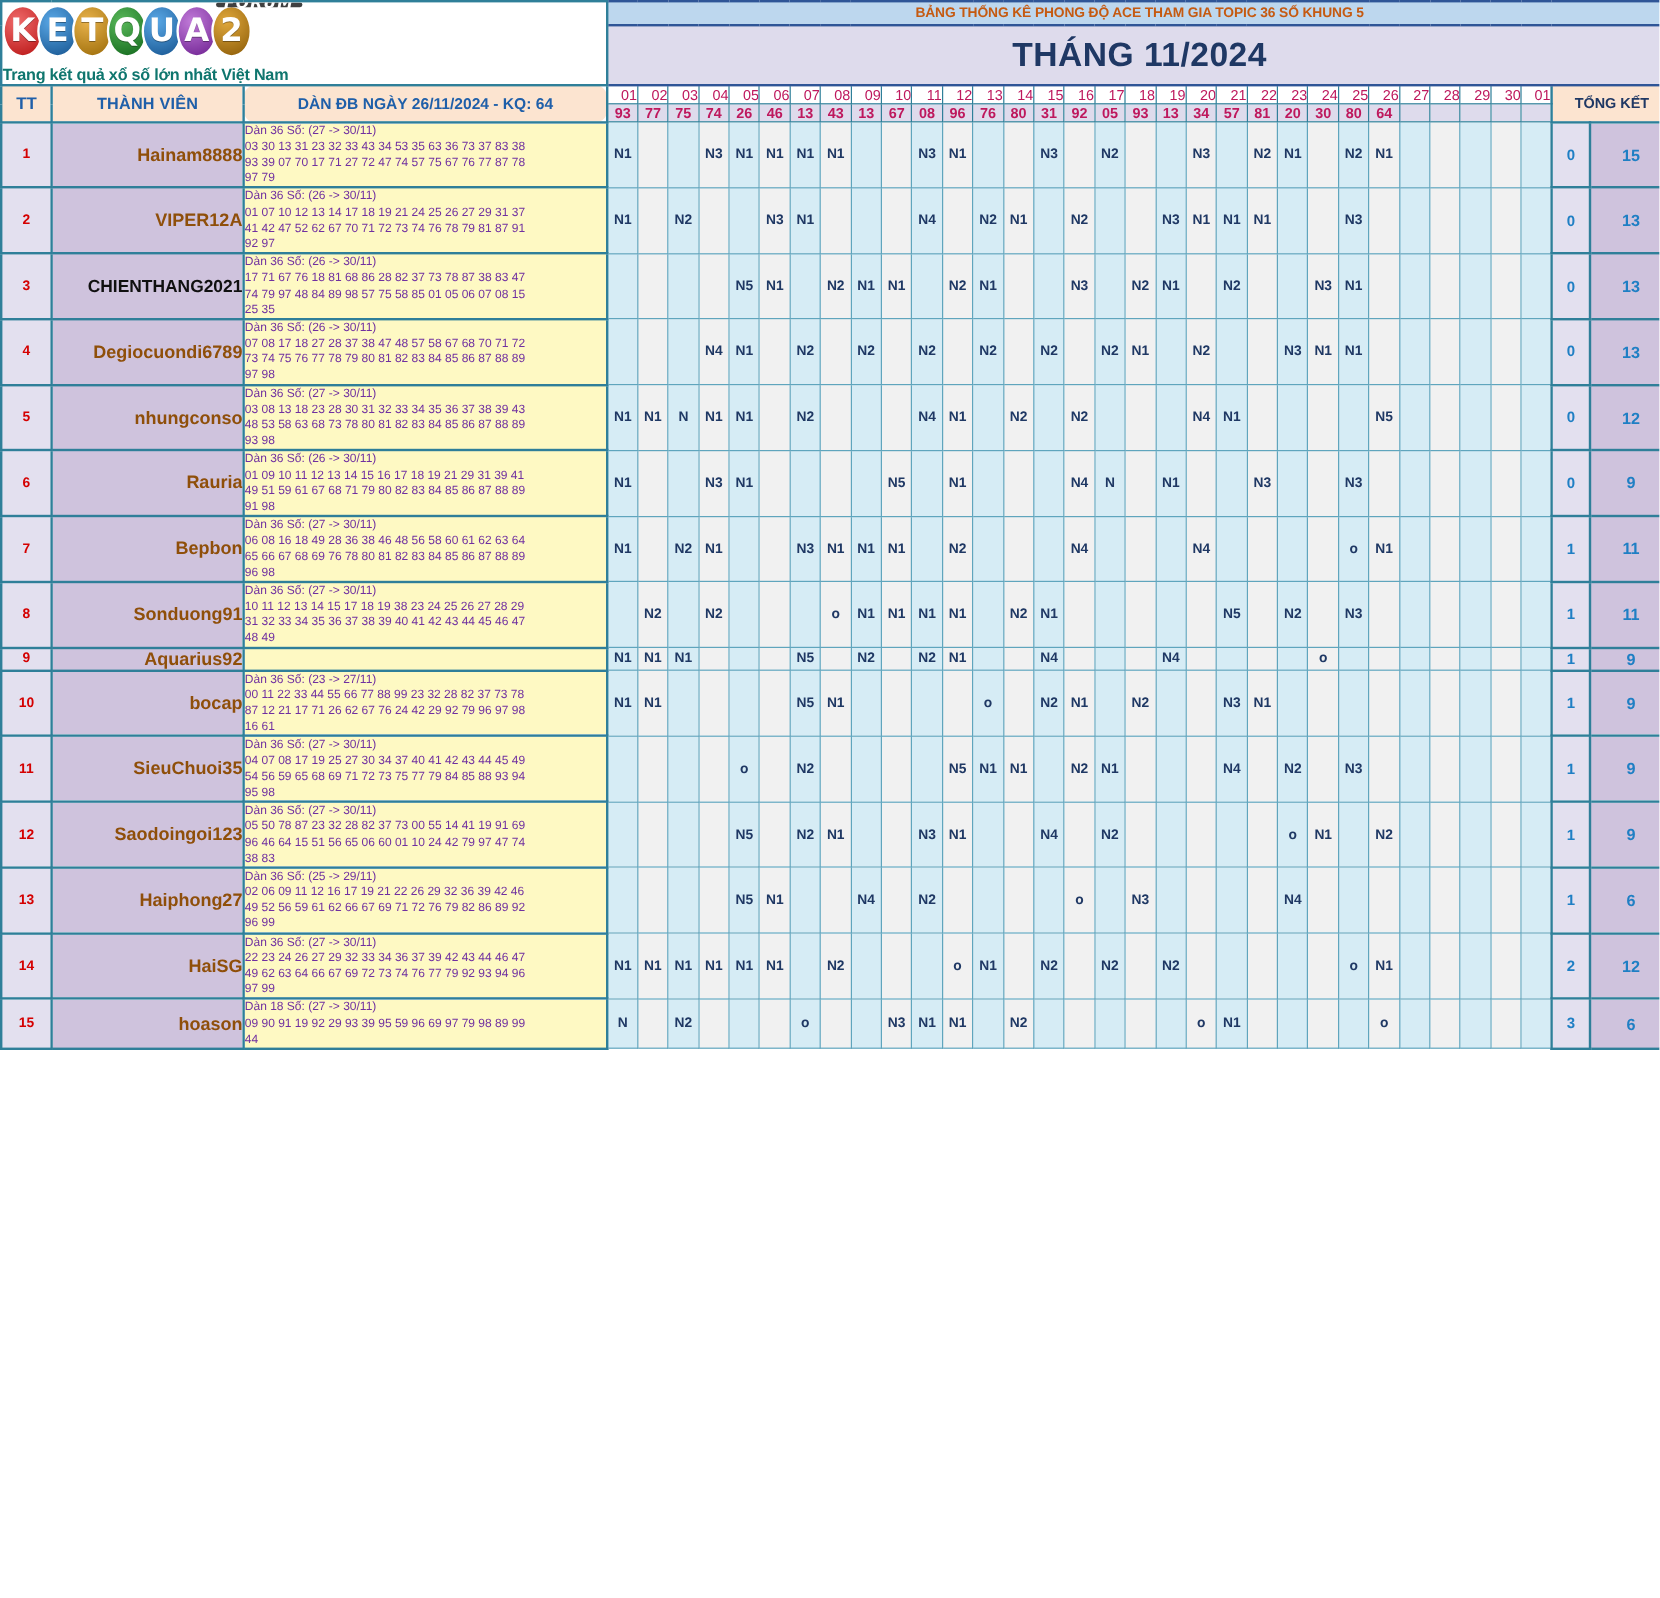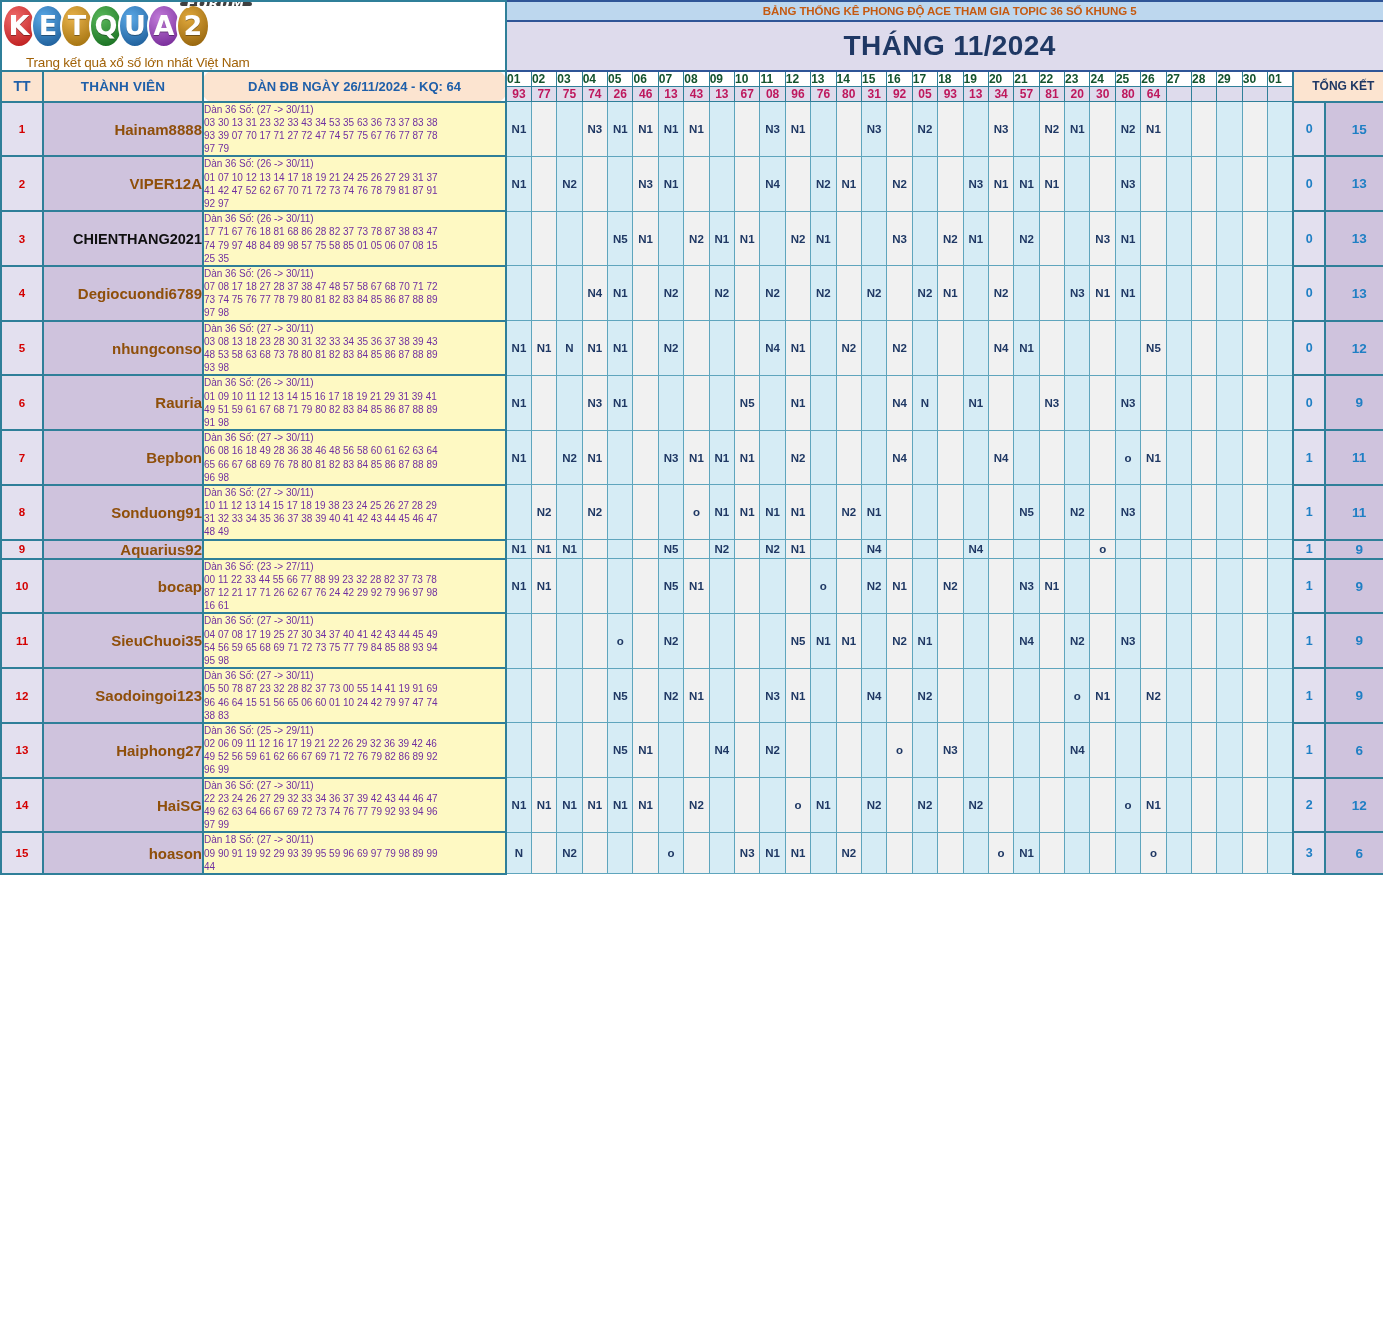--- a/index.html
+++ b/index.html
@@ -32,27 +32,26 @@
   .logo-cell {
     background: #ffffff;
     border: 2px solid #2f7f99 !important;
     padding: 2px 4px 2px 4px;
     text-align: left;
     vertical-align: top;
   }
   .logo-wrap { display:block; line-height: 0; }
   .logo-sub {
     font-size: 13.5px;
-    font-weight: 400;
-    color: #a16207;
+    font-weight: 700;
+    color: #0f766e;
     line-height: 1.05;
     letter-spacing: -0.2px;
     white-space: nowrap;
     font-family: "Liberation Sans", sans-serif;
-    padding-left: 24px;
   }
 
   
   .banner {
     background: #bdd7ee;
     border: 2px solid #2f5597 !important;
     color: #c55a11;
     font-size: 11.5px;
     font-weight: 700;
     text-align: center;
@@ -82,24 +81,24 @@
   .hdr-total {
     background: #fce4d0;
     color: #1f3864;
     font-weight: 700;
     font-size: 12px;
     text-align: center;
     border: 2px solid #2f7f99 !important;
   }
   .hdr-day {
     background: #ffffff;
-    color: #14532d;
-    font-weight: 700;
+    color: #be185d;
+    font-weight: 400;
     font-size: 12px;
-    text-align: left;
+    text-align: right;
     border: 1px solid #2f7f99 !important;
   }
   .hdr-kq {
     background: #dedbec;
     color: #be185d;
     font-weight: 700;
     font-size: 12px;
     text-align: center;
     border: 1px solid #2f7f99 !important;
   }

